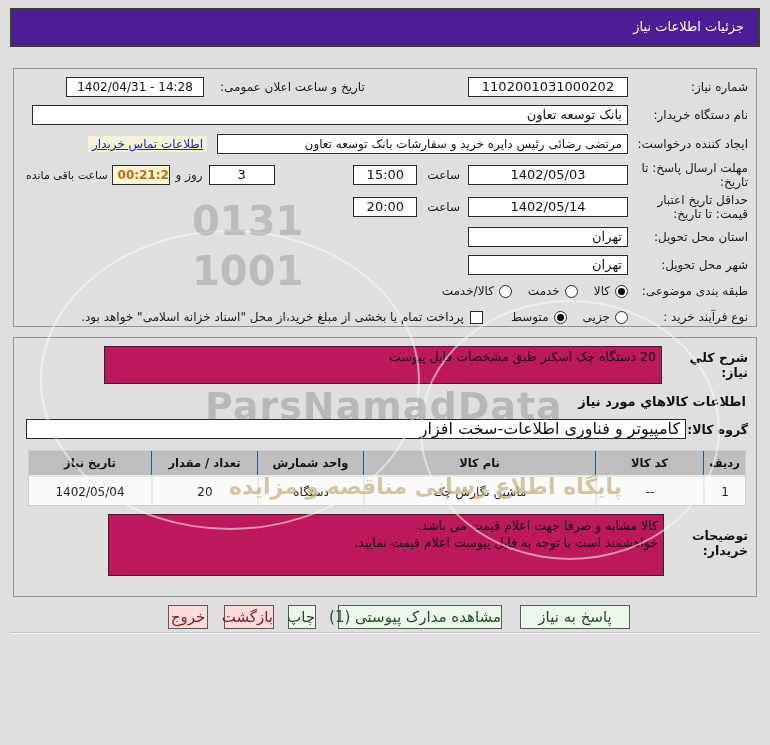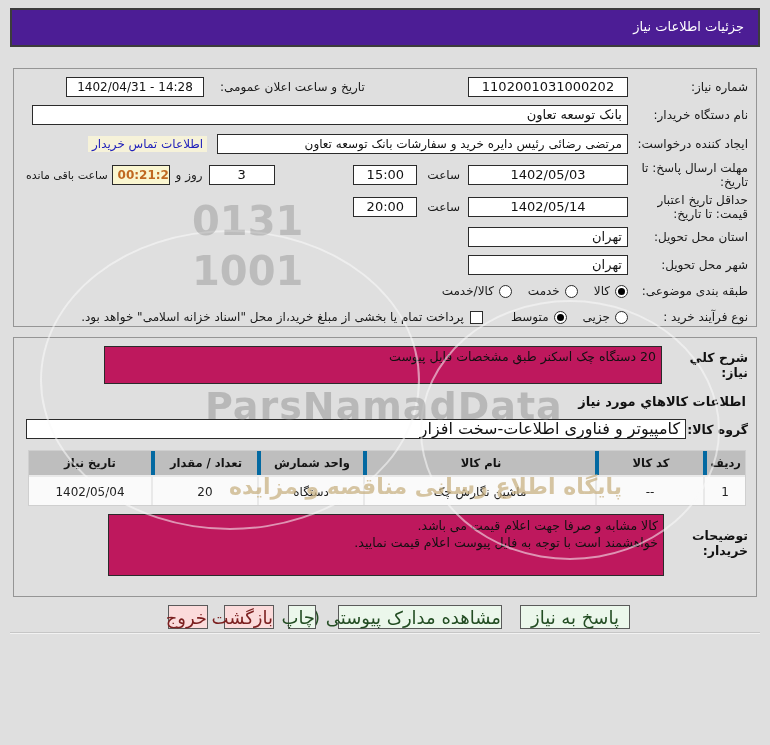--- a/index.html
+++ b/index.html
@@ -33,21 +33,21 @@
   .w58 { width:58px; flex-shrink:0; }
   .grow { flex:1 1 auto; }
   .ctr { text-align:center; }
   .ltr { direction:ltr; unicode-bidi:isolate; }
   .spacer { flex:1 1 auto; }
 
   .r1{height:29px;} .r2{height:28px;} .r3{height:30px;} .r4{height:32px;} .r5{height:31px;}
   .r6{height:29px;} .r7{height:27px;} .r8{height:26px;} .r9{height:26px;}
 
   .contact-link {
-    color:#2222BB; font-size:12px; background:#F6F2D9;
+    color:#2222BB; text-decoration:underline; font-size:12px; background:#F6F2D9;
     padding:1px 4px; margin-right:10px; margin-left:62px; white-space:nowrap; cursor:pointer;
   }
   .countdown { background:#FAF6D0; color:#C06820; font-weight:bold; font-size:12px; }
   .small-lbl { font-size:11px; padding-right:4px; white-space:nowrap; }
   .hour-lbl { padding:0 8px 0 10px; white-space:nowrap; }
 
   .radio { width:13px; height:13px; border:1px solid #2b2b2b; border-radius:50%;
     background:#fff; position:relative; flex-shrink:0; margin-left:5px; cursor:pointer; }
   .radio.checked::after { content:''; position:absolute; inset:2px; background:#000; border-radius:50%; }
   .checkbox { width:13px; height:13px; border:1px solid #2b2b2b; background:#fff;
@@ -58,30 +58,30 @@
     padding:2px 5px; color:#111; overflow:hidden; }
   .ta-desc { height:38px; margin-left:78px; }
   .ta-notes { height:62px; margin-left:82px; line-height:17px; }
 
   .sec-title { font-weight:bold; font-size:13px; color:#111; margin:10px 2px 0 0; }
 
   .gtable { margin:10px 2px 0 2px; background:#E9E9E9; border:1px solid #CFCFCF; }
   .trow { display:flex; }
   .cell { padding:0 4px; text-align:center; overflow:hidden; white-space:nowrap; }
   .th { background:#BEBEBE; font-weight:bold; font-size:11.5px; color:#141414;
-    height:24px; line-height:24px; border-left:4px solid #0369a1; }
+    height:24px; line-height:24px; border-left:1px solid #0369a1; }
   .td { background:#FAFAFA; font-size:12px; color:#222; height:30px; line-height:30px;
     border-left:2px solid #E9E9E9; border-top:2px solid #E9E9E9; }
   .c-row { width:42px; } .c-code { width:108px; } .c-name { flex:1 1 auto; }
   .c-unit { width:106px; } .c-qty { width:106px; } .c-date { width:122px; }
   .trow > .cell:last-child { border-left:none; }
 
   .buttons-row { position:absolute; top:604px; right:10px; left:10px; height:26px;
     display:flex; align-items:center; }
-  .btn { height:24px; border:1px solid #5a5a5a; font-size:18px; line-height:21px;
+  .btn { height:24px; border:1px solid #5a5a5a; font-size:15px; line-height:21px;
     text-align:center; cursor:pointer; white-space:nowrap; font-family:"DejaVu Sans",sans-serif; }
   .btn-green { background:#EBF7EB; color:#234d23; }
   .btn-pink { background:#FBDBDB; color:#7c2020; }
   .b-reply { width:110px; margin-right:130px; }
   .b-docs { width:164px; margin-right:18px; }
   .b-print { width:28px; margin-right:22px; }
   .b-back { width:50px; margin-right:14px; }
   .b-exit { width:40px; margin-right:16px; }
 
   .groove { position:absolute; top:632px; right:10px; left:10px; height:2px;

